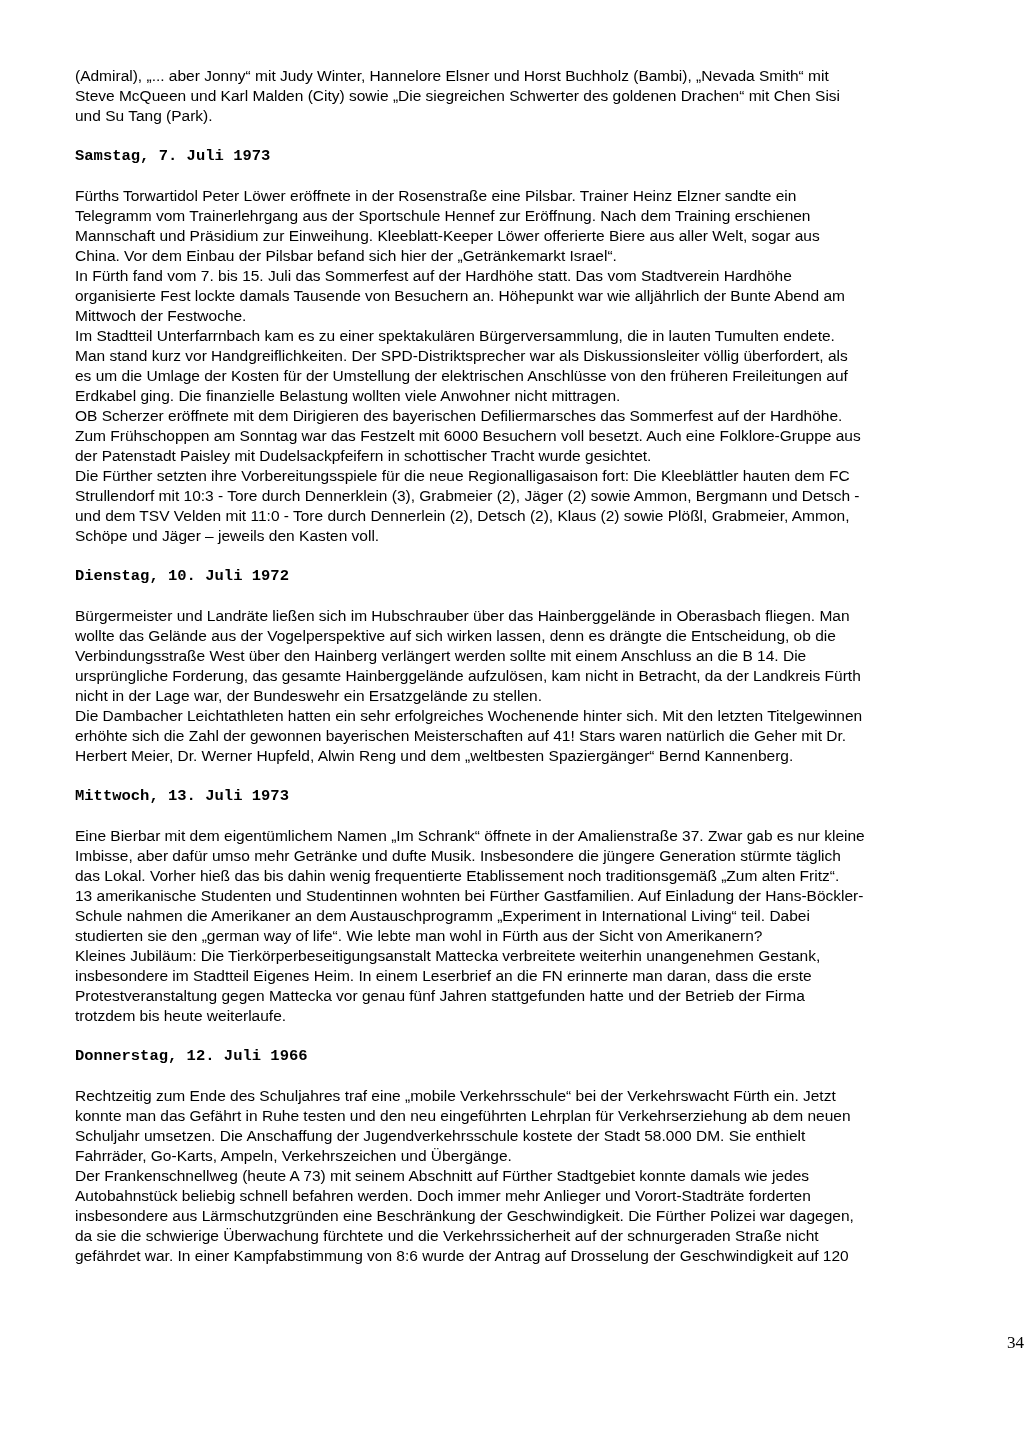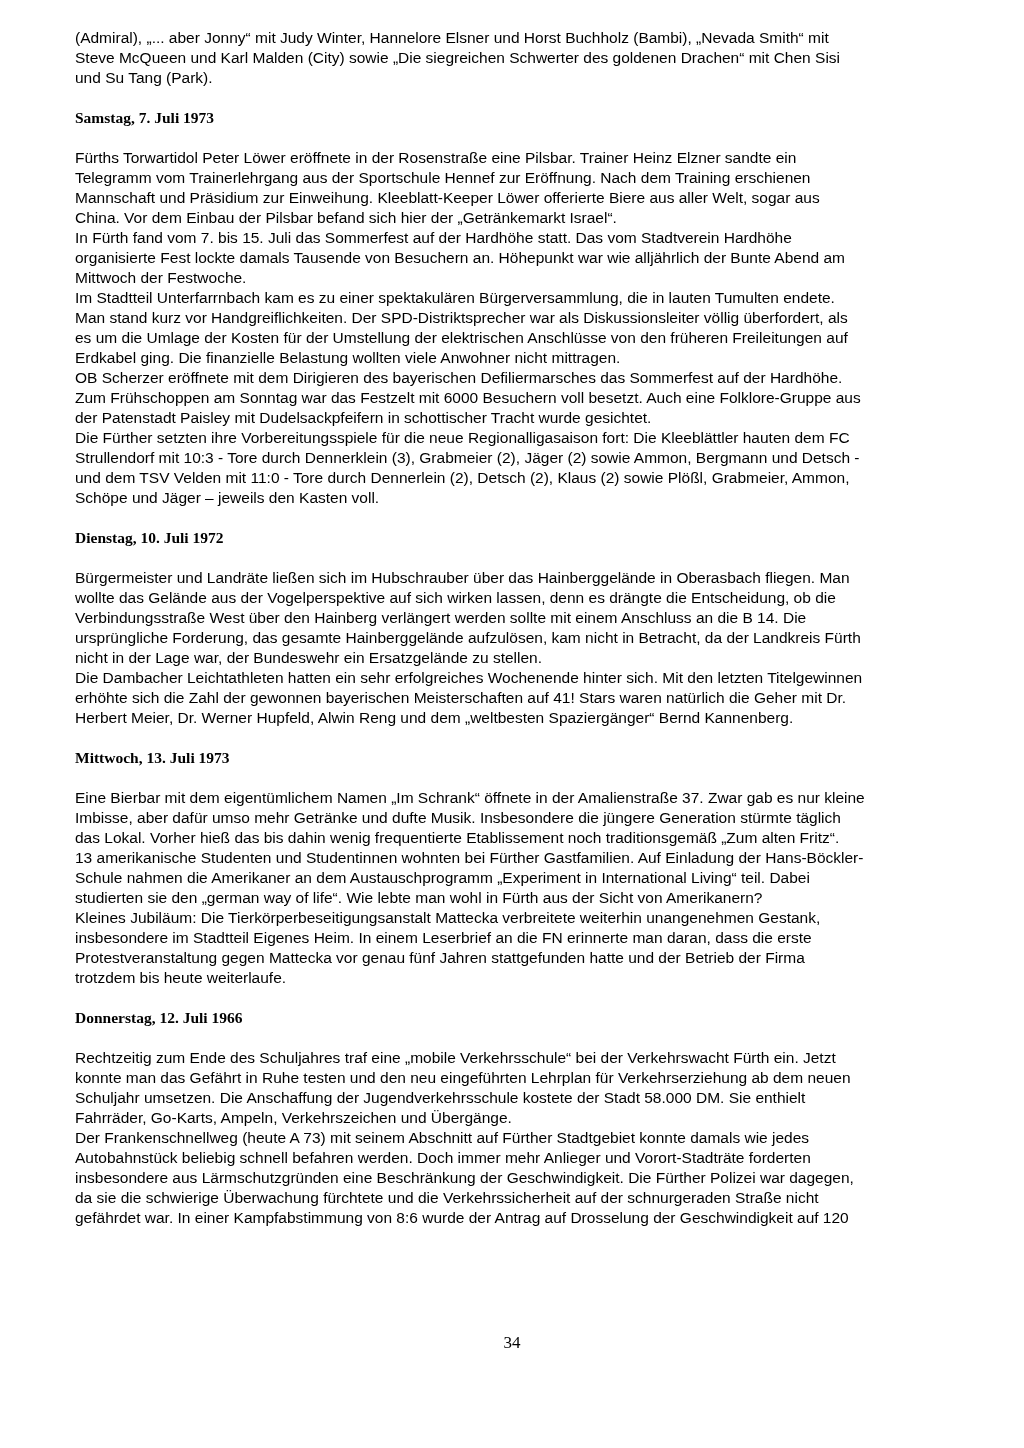--- a/index.html
+++ b/index.html
@@ -6,47 +6,47 @@
     margin: 0;
     padding: 0;
     background: #ffffff;
   }
   .doc-page {
     position: relative;
     width: 1024px;
     height: 1448px;
     background: #ffffff;
     box-sizing: border-box;
-    padding: 28px 74px 0 75px;
+    padding: 66px 74px 0 75px;
     overflow: hidden;
   }
   .content {
     font-family: "Liberation Sans", sans-serif;
     font-size: 15.5px;
     line-height: 20px;
     color: #000000;
     letter-spacing: 0;
   }
   .para {
     margin: 0;
     white-space: pre-line; 
   }
   .heading {
-    font-family: Liberation Serif, serif;
+    font-family: Liberation Mono, monospace;
     font-size: 15.5px;
     font-weight: bold;
     line-height: 20px;
     margin: 20px 0; 
   }
   .page-footer {
     position: absolute;
     left: 0;
     right: 0;
     top: 1333px;
-    text-align: center;
+    text-align: right;
     font-family: "Liberation Serif", serif;
     font-size: 17px;
     color: #000000;
   }
 </style>
 </head>
 <body>
 
 <div class="doc-page">
   <div class="content">

